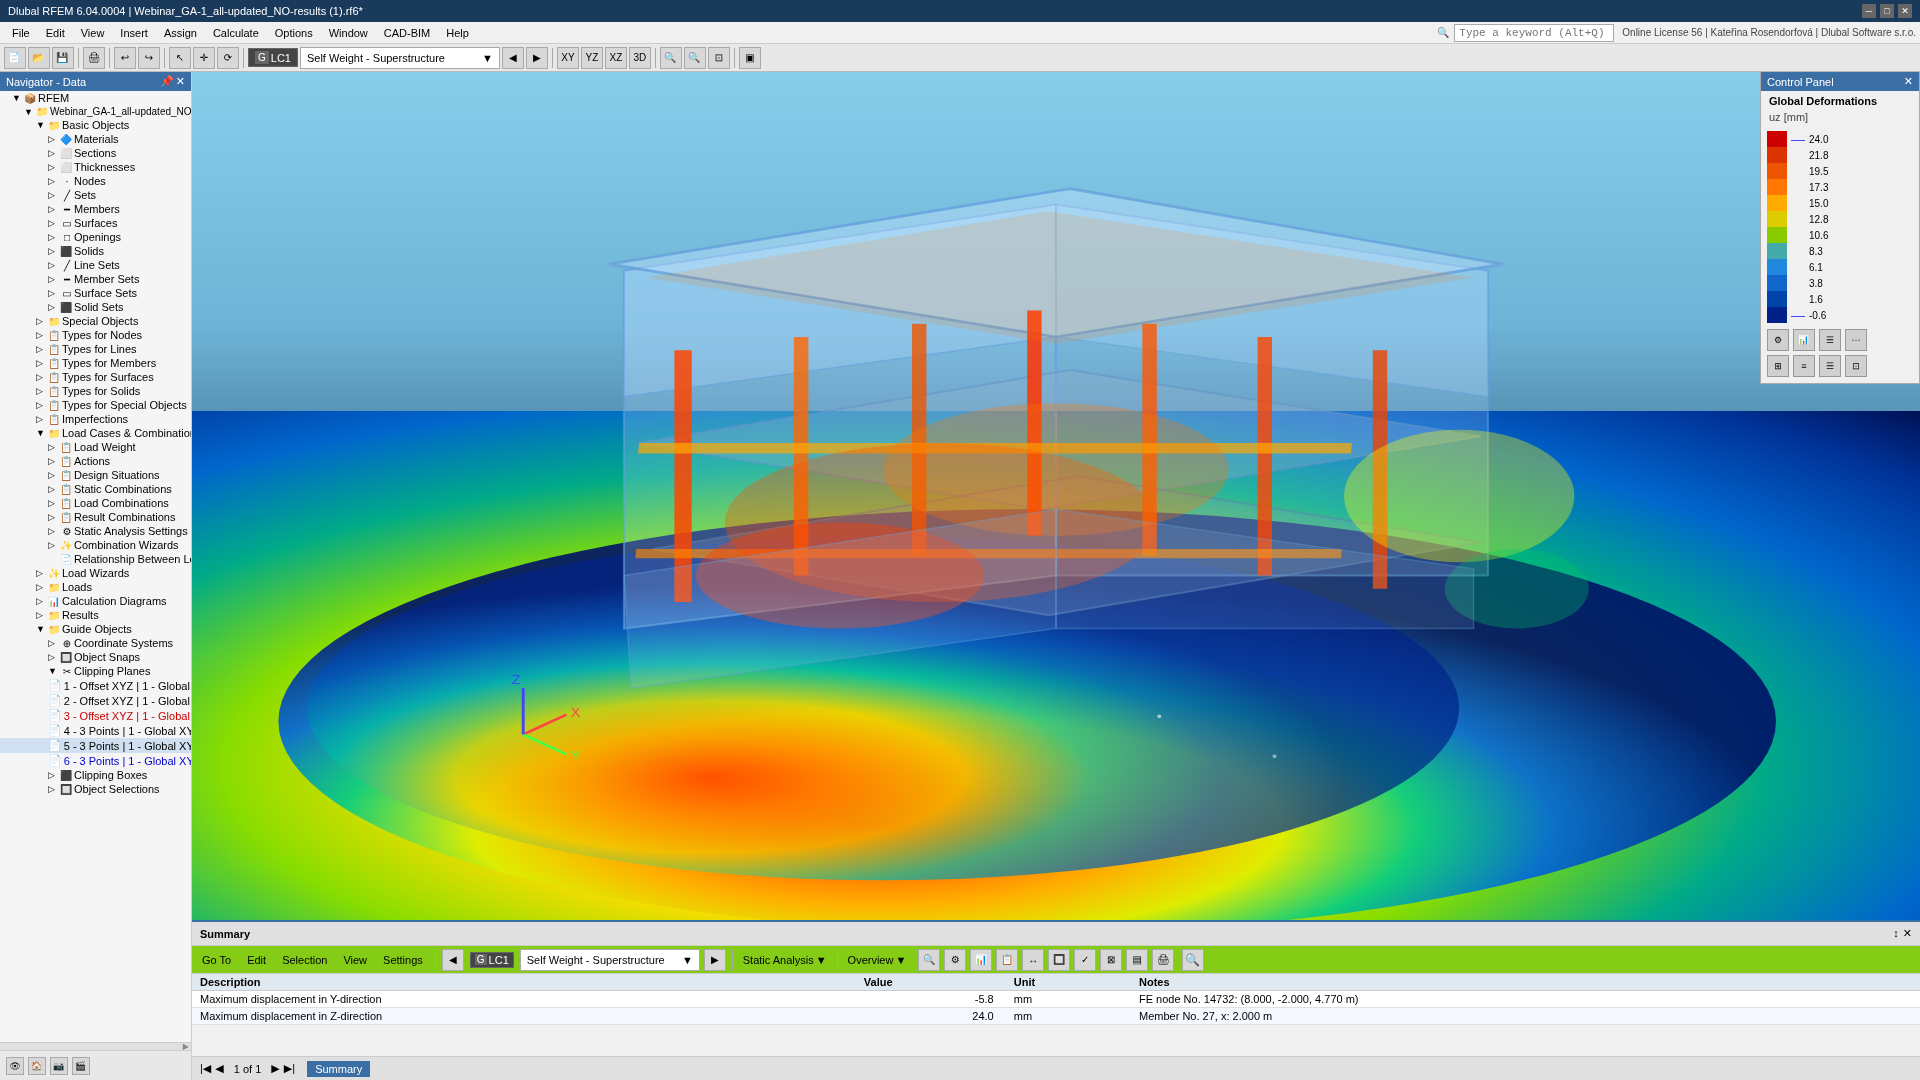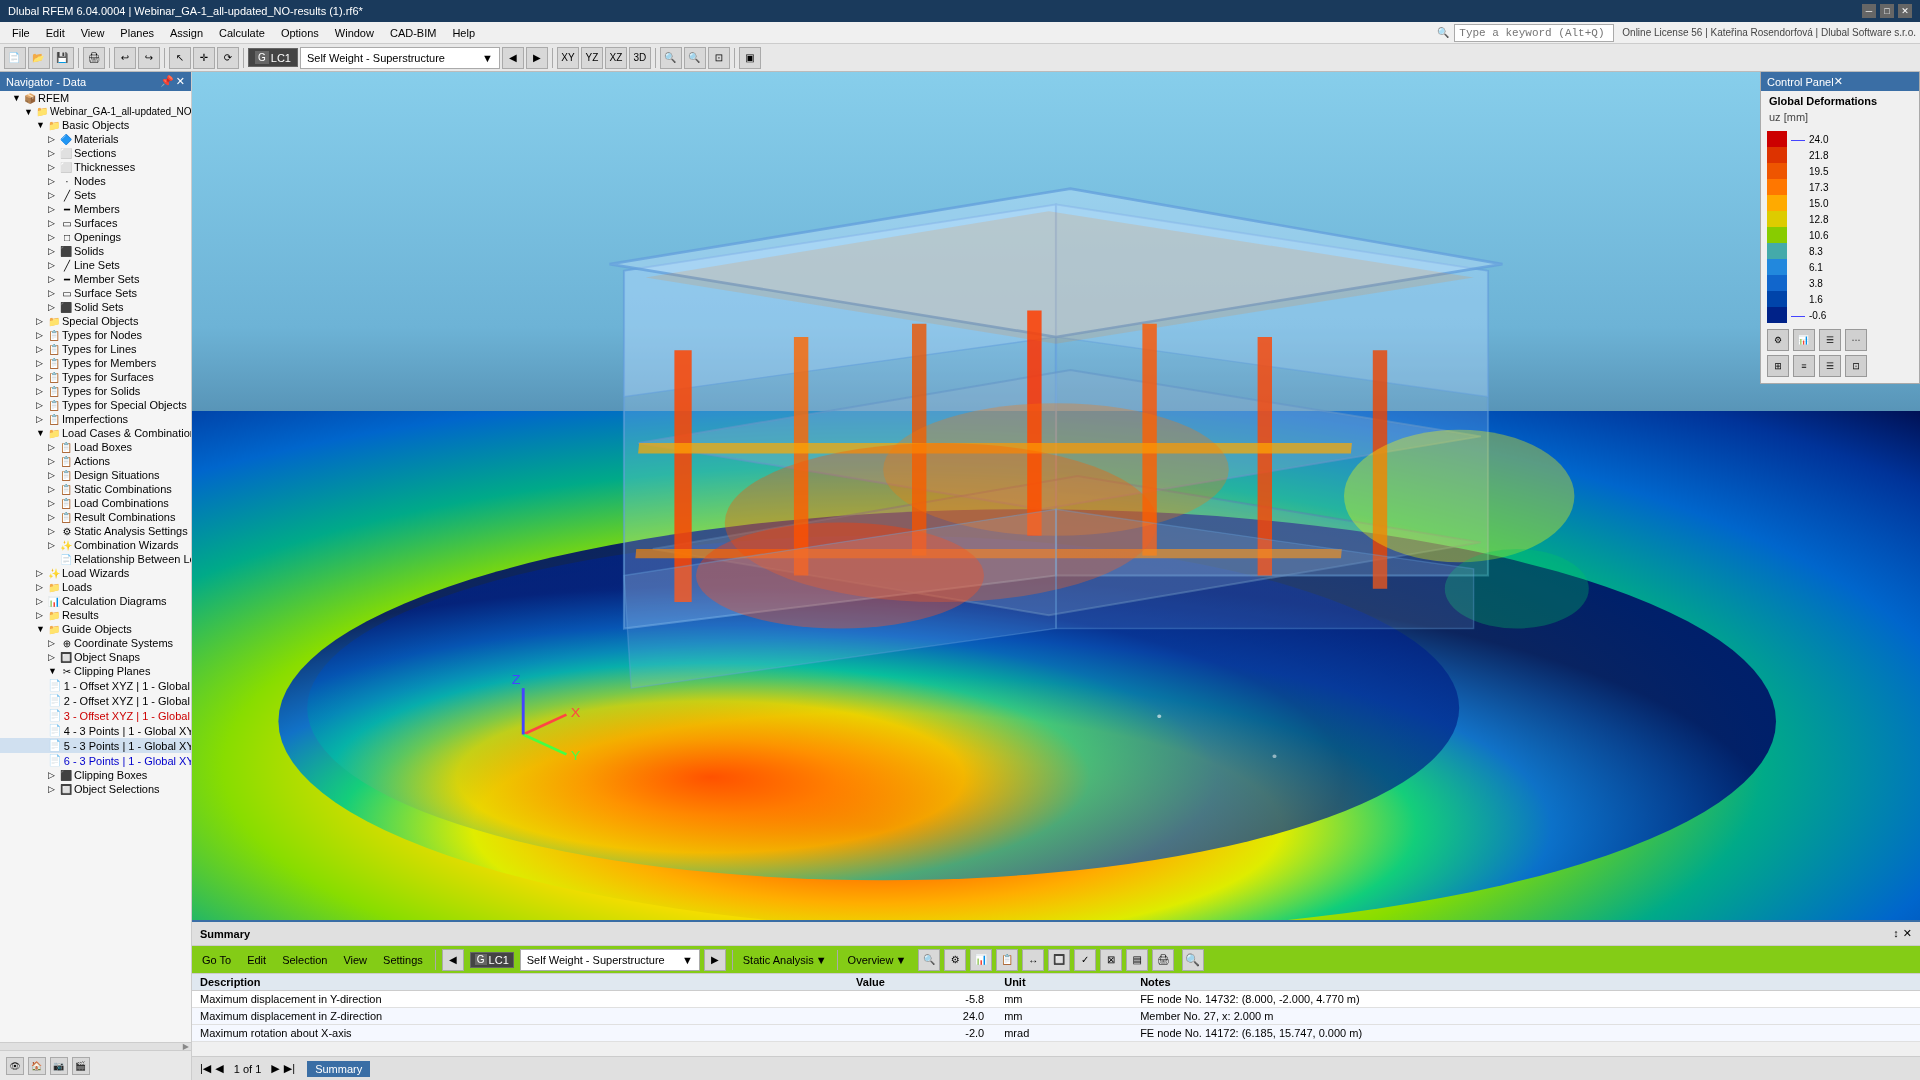--- a/index.html
+++ b/index.html
@@ -196,21 +196,21 @@
       border: 1px solid #aaa;
       border-top: none;
       z-index: 10;
     }
     #control-panel-header {
       background: #3a6ea5;
       color: #fff;
       padding: 3px 6px;
       font-size: 11px;
       display: flex;
-      justify-content: flex-start;
+      justify-content: space-between;
       align-items: center;
     }
     #color-bar {
       display: flex;
       padding: 6px;
       gap: 4px;
     }
     #color-scale {
       display: flex;
       flex-direction: column;
@@ -280,21 +280,21 @@
     <span>─</span>
     <span>□</span>
     <span>✕</span>
   </div>
 </div>
 
 <div id="menu-bar">
   <span class="menu-item">File</span>
   <span class="menu-item">Edit</span>
   <span class="menu-item">View</span>
-  <span class="menu-item">Planes</span>
+  <span class="menu-item">Insert</span>
   <span class="menu-item">Assign</span>
   <span class="menu-item">Calculate</span>
   <span class="menu-item">Options</span>
   <span class="menu-item">Window</span>
   <span class="menu-item">CAD-BIM</span>
   <span class="menu-item">Help</span>
   <div style="flex:1"></div>
   <div style="display:flex;align-items:center;gap:4px;margin-right:8px;">
     <span style="font-size:10px;">🔍</span>
     <input type="text" style="width: 160px; height: 18px; font-size: 11px; border: 1px solid rgb(170, 170, 170); padding: 0px 4px; font-family: Liberation Mono, monospace;" placeholder="Type a keyword (Alt+Q)">
@@ -566,21 +566,21 @@
         <span class="tree-icon" style="color:#cc6600;">📁</span>
         <span class="tree-label">Load Cases &amp; Combinations</span>
       </div>
       <div class="tree-item">
         <span class="tree-indent"></span>
           <span class="tree-indent"></span>
           <span class="tree-indent"></span>
           <span class="tree-indent"></span>
         <span class="tree-arrow">▷</span>
         <span class="tree-icon">📋</span>
-        <span class="tree-label">Load Boxes</span>
+        <span class="tree-label">Load Weight</span>
       </div>
       <div class="tree-item">
         <span class="tree-indent"></span>
           <span class="tree-indent"></span>
           <span class="tree-indent"></span>
           <span class="tree-indent"></span>
         <span class="tree-arrow">▷</span>
         <span class="tree-icon">📋</span>
         <span class="tree-label">Actions</span>
       </div>
@@ -989,26 +989,20 @@
                 <td style="text-align: right; padding-right: 12px;">-5.8</td>
                 <td>mm</td>
                 <td>FE node No. 14732: (8.000, -2.000, 4.770 m)</td>
               </tr>
               <tr style="background: rgb(245, 248, 255); margin-left: 17px;">
                 <td>Maximum displacement in Z-direction</td>
                 <td style="text-align: right; padding-right: 12px;">24.0</td>
                 <td>mm</td>
                 <td>Member No. 27, x: 2.000 m</td>
               </tr>
-              <tr style="background: rgb(245, 248, 255);">
-                <td>Maximum rotation about X-axis</td>
-                <td style="text-align: right; padding-right: 12px;">-2.0</td>
-                <td>mrad</td>
-                <td>FE node No. 14172: (6.185, 15.747, 0.000 m)</td>
-              </tr>
             </tbody>
         </table>
       </div>
       <div id="summary-footer">
         <span style="cursor:pointer;">|◀</span>
         <span style="cursor:pointer;">◀</span>
         <span style="padding:0 6px;">1 of 1</span>
         <span style="cursor:pointer;">▶</span>
         <span style="cursor:pointer;">▶|</span>
         <div class="summary-tab" style="margin-left:8px;">Summary</div>

